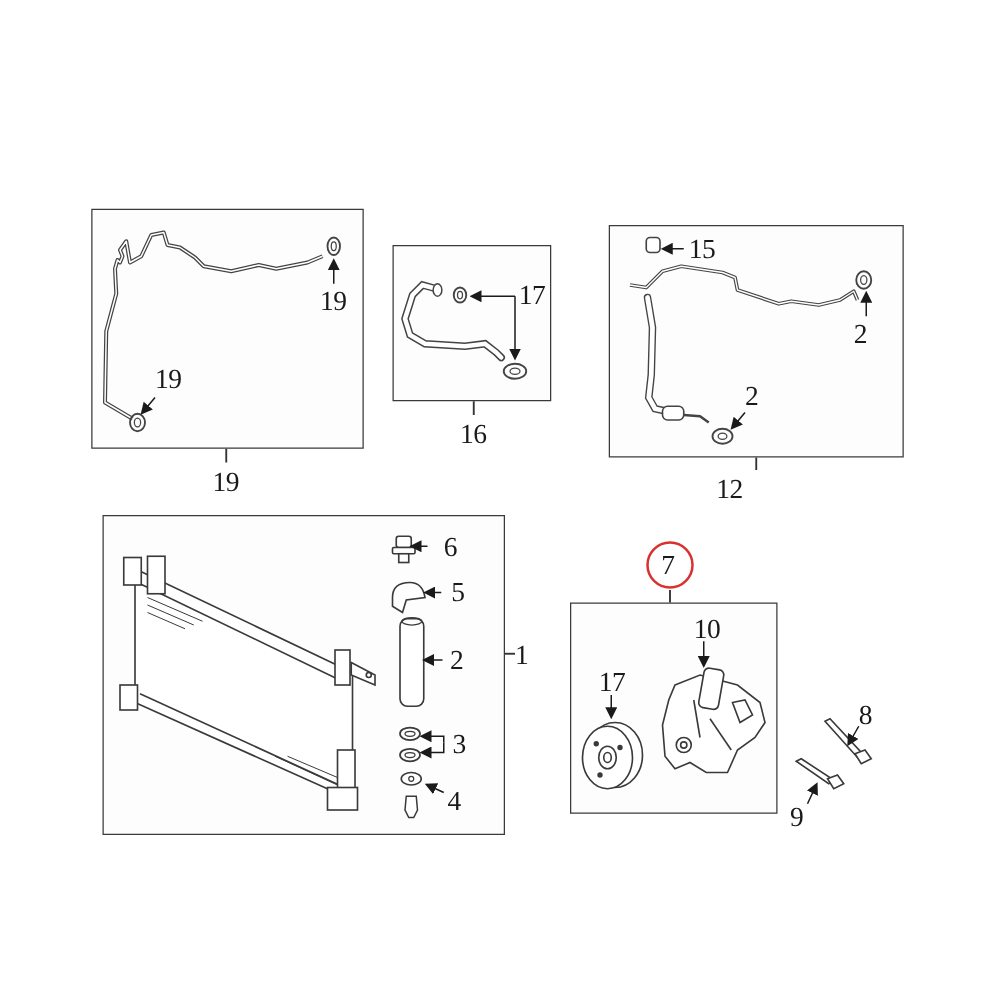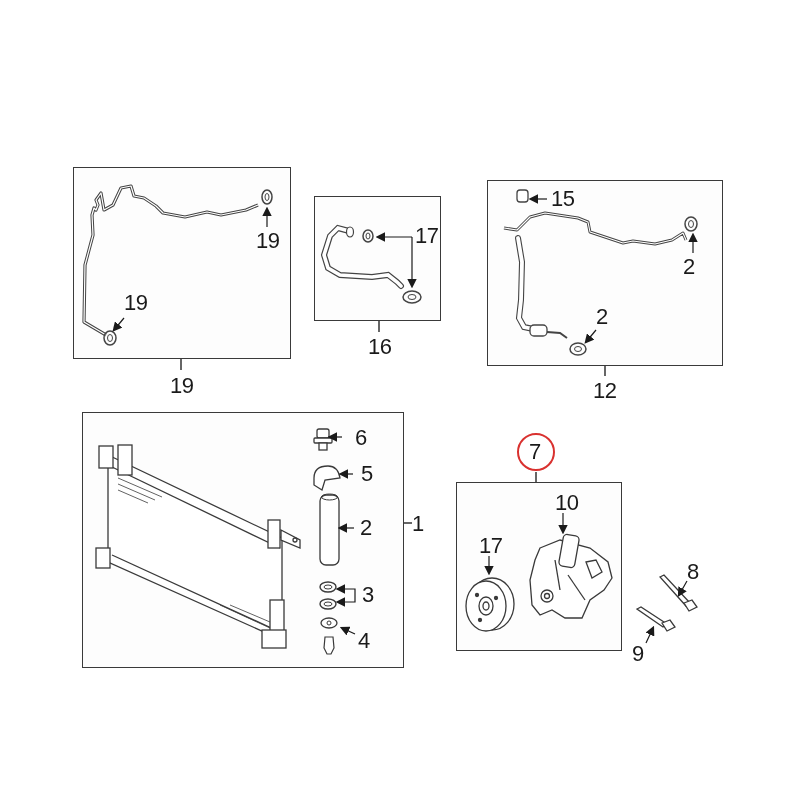--- a/index.html
+++ b/index.html
@@ -1,19 +1,19 @@
 <!DOCTYPE html>
 <html><head>
 <meta charset="utf-8">
 <style>
   html, body { margin: 0; padding: 0; background: #ffffff; }
   body { width: 800px; height: 800px; position: relative; overflow: hidden; font-family: "Liberation Sans", sans-serif; }
   .stage { position: absolute; left: 0; top: 0; width: 800px; height: 800px; }
   .box { position: absolute; border: 1.5px solid #3a3a3a; background: #fdfdfd; box-sizing: border-box; }
-  .callout { position: absolute; font-family: Liberation Sans, sans-serif; font-size: 22px; color: #1a1a1a; line-height: 1; letter-spacing: -0.5px; text-align: right; }
+  .callout { position: absolute; font-family: Liberation Serif, serif; font-size: 22px; color: #1a1a1a; line-height: 1; letter-spacing: -0.5px; text-align: right; }
   .callout-circle { position: absolute; width: 38px; height: 38px; border: 2px solid #d9312f; border-radius: 50%; box-sizing: border-box; }
   svg.overlay { position: absolute; left: 0; top: 0; width: 800px; height: 800px; }
   .logo { position: absolute; left: 293px; top: 382px; font-family: "Liberation Sans", sans-serif; font-weight: bold; font-style: italic; font-size: 30px; letter-spacing: 0px; color: #7fa6d6; opacity: 0.92; white-space: nowrap; }
   .logo .y { color: #f1b35b; }
   .logo .reg { font-size: 8px; vertical-align: top; color: #9db7dc; font-style: normal; }
 </style>
 </head>
 <body>
 
 <div class="stage">
@@ -162,21 +162,21 @@
   </svg>
 
 
   <div class="callout-circle" style="left:517px;top:433px;"></div>
 
   <span class="callout" style="left:170px;top:375px;">19</span>
   <span class="callout" style="left:256px;top:230px;">19</span>
   <span class="callout" style="left:124px;top:292px;">19</span>
   <span class="callout" style="left:368px;top:336px;">16</span>
   <span class="callout" style="left:415px;top:225px;">17</span>
-  <span class="callout" style="left:593px;top:380px;">12</span>
+  <span class="callout" style="left:573px;top:380px;">12</span>
   <span class="callout" style="left:551px;top:188px;">15</span>
   <span class="callout" style="left:683px;top:256px;">2</span>
   <span class="callout" style="left:596px;top:306px;">2</span>
   <span class="callout" style="left:355px;top:427px;">6</span>
   <span class="callout" style="left:361px;top:463px;">5</span>
   <span class="callout" style="left:360px;top:517px;">2</span>
   <span class="callout" style="left:412px;top:513px;">1</span>
   <span class="callout" style="left:362px;top:584px;">3</span>
   <span class="callout" style="left:358px;top:630px;">4</span>
   <span class="callout" style="left:529px;top:441px;">7</span>

